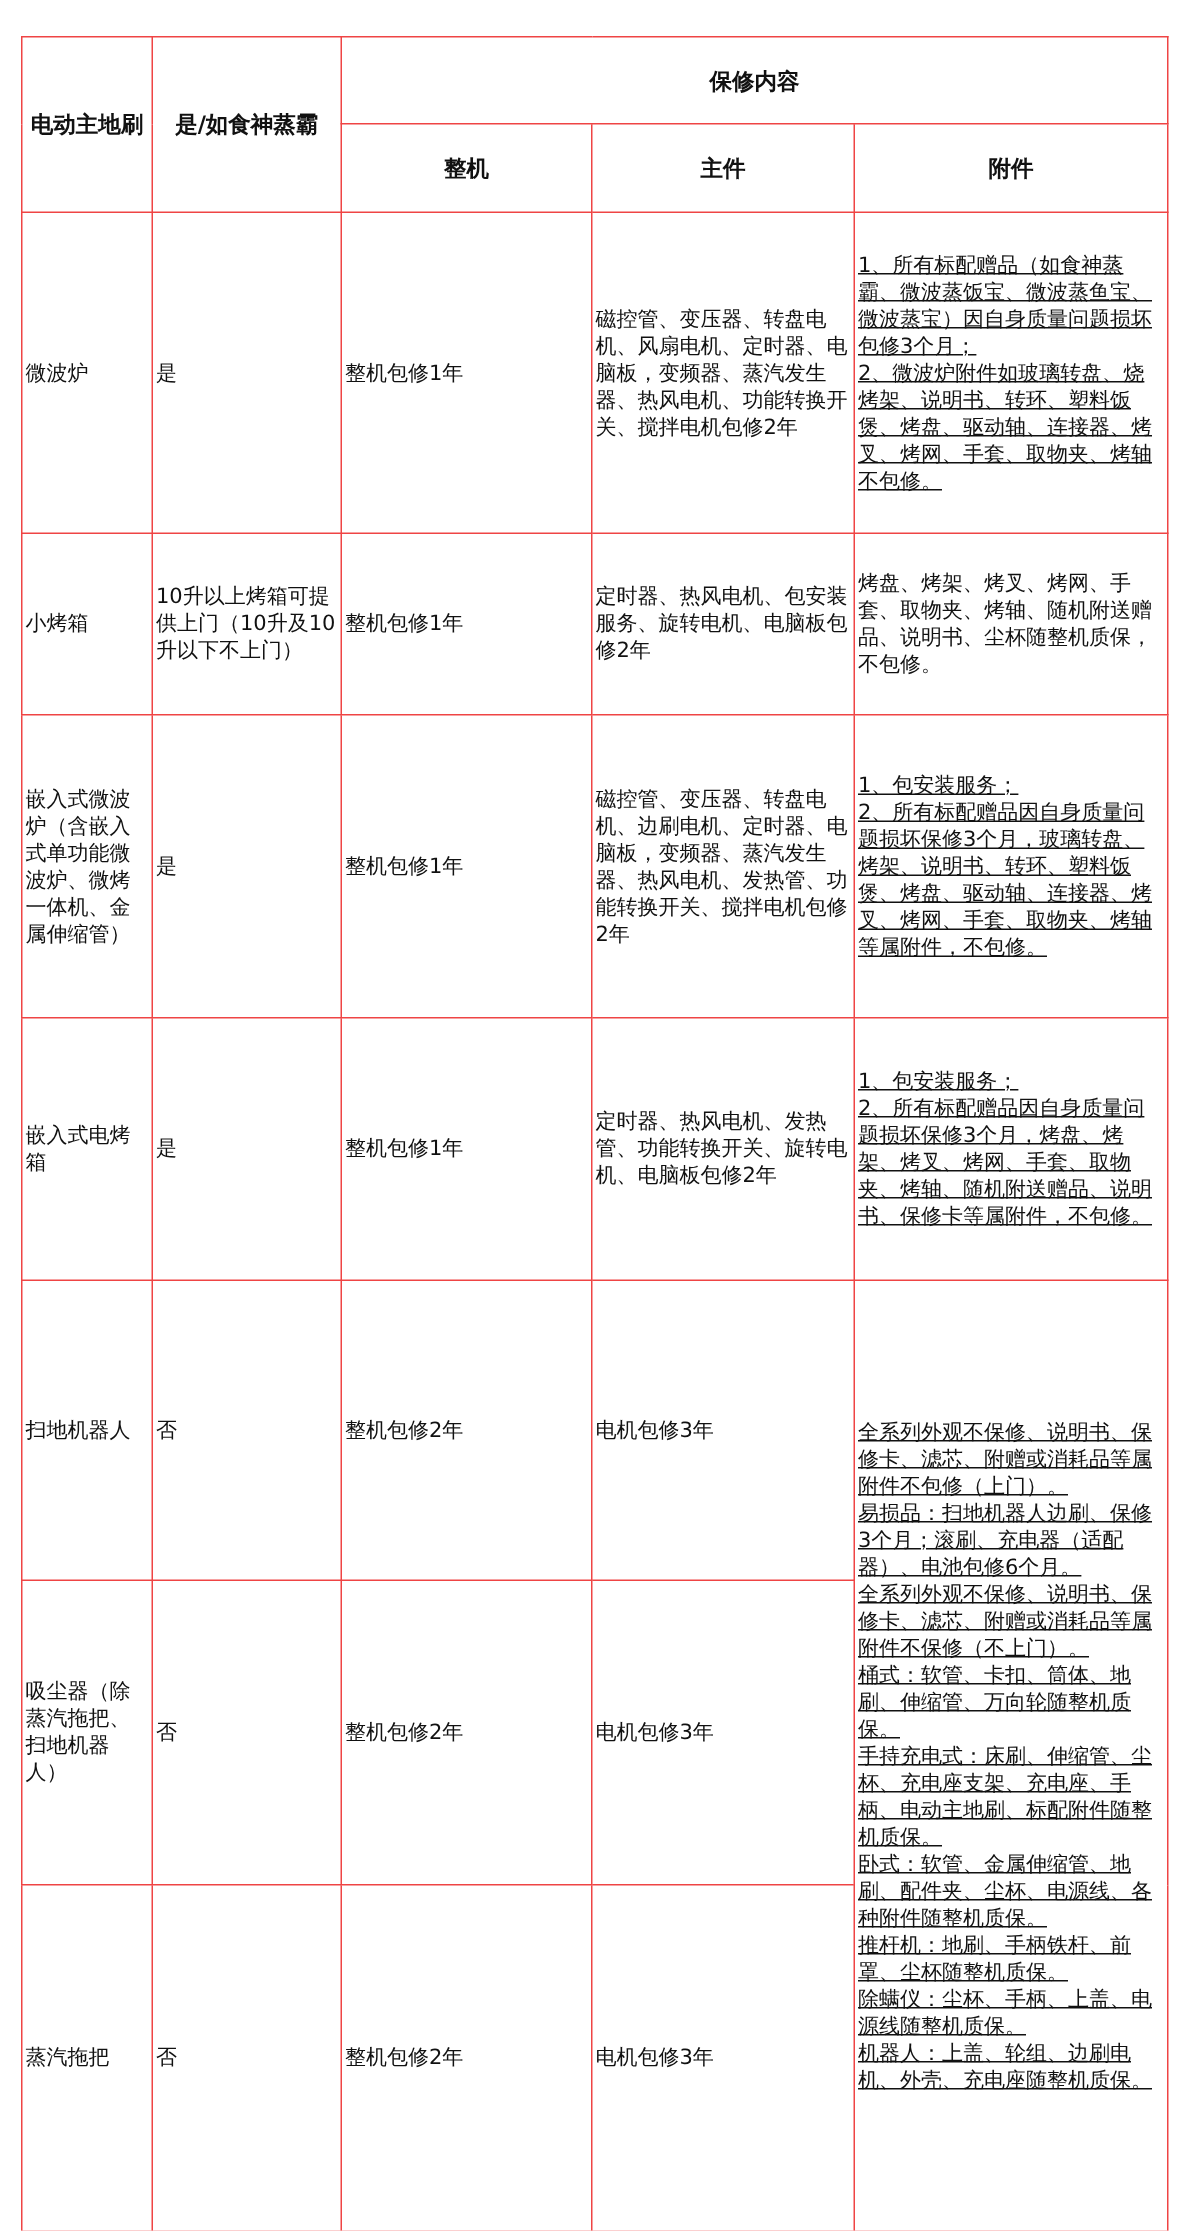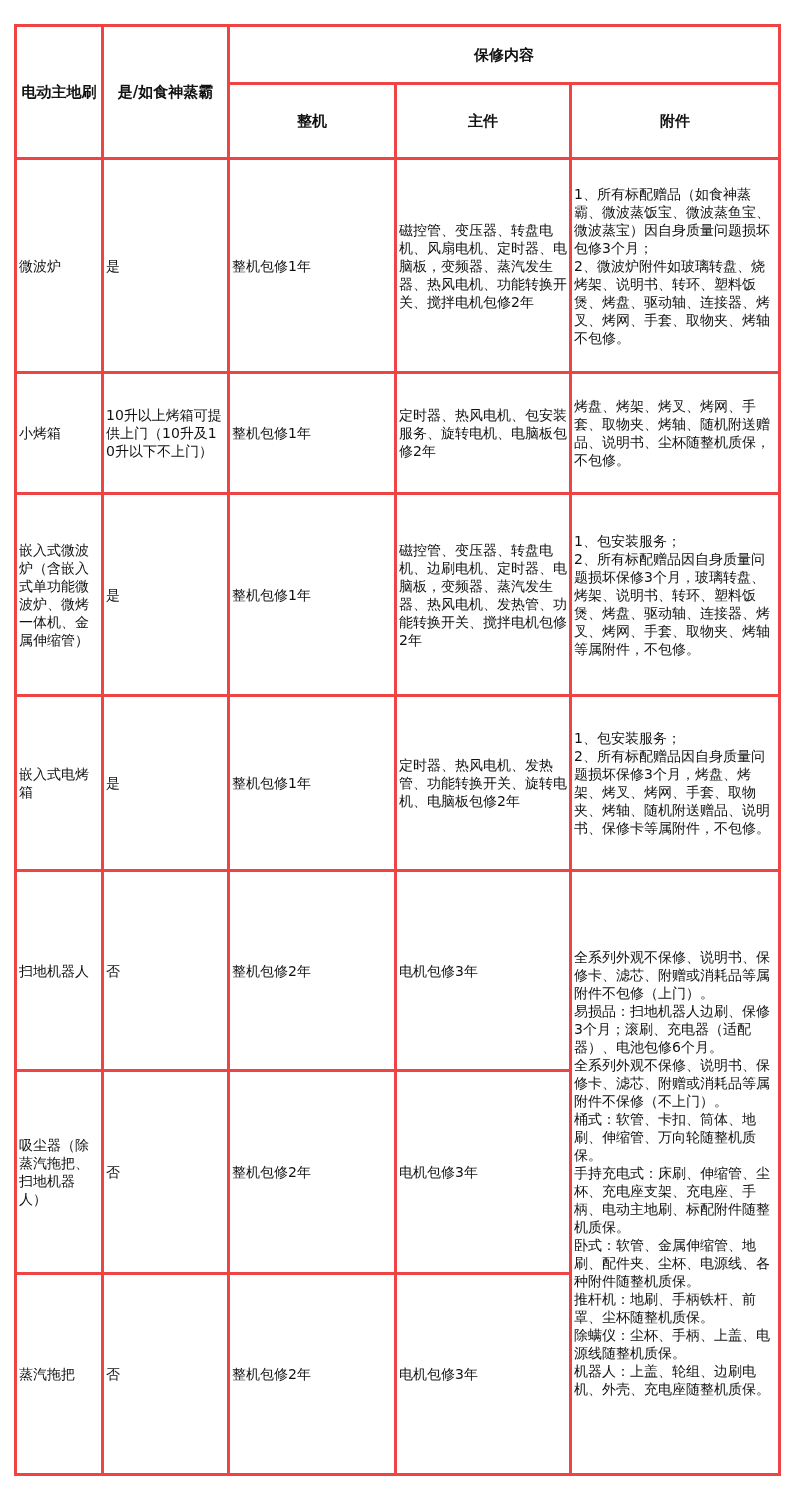--- a/index.html
+++ b/index.html
@@ -3,31 +3,31 @@
   <meta charset="utf-8">
   <style>
     html, body { margin: 0; padding: 0; background: #ffffff; }
     body { width: 790px; height: 1487px; position: relative; overflow: hidden;
            font-family: "DejaVu Sans", "Liberation Sans", sans-serif; color: #111; }
     table.warranty {
       position: absolute; left: 14px; top: 24px;
       width: 764px; border-collapse: collapse; table-layout: fixed;
     }
     table.warranty td, table.warranty th {
-      border: 3px solid #ef4444; padding: 0 2px; vertical-align: middle;
+      border: 1px solid #ef4444; padding: 0 2px; vertical-align: middle;
       font-size: 14px; line-height: 18px; font-weight: normal; word-break: break-all;
     }
     table.warranty th { font-weight: bold; font-size: 15px; }
     td.left { text-align: left; }
-    .pre { white-space: pre-line; }
+    .pre { white-space: pre-line; text-decoration: underline; }
     col.c1 { width: 87px; } col.c2 { width: 126px; } col.c3 { width: 167px; }
     col.c4 { width: 175px; } col.c5 { width: 209px; }
-    tr.h1 { height: 58px; } tr.h2 { height: 75px; }
+    tr.h1 { height: 58px; } tr.h2 { height: 59px; }
     tr.r1 { height: 214px; } tr.r2 { height: 121px; } tr.r3 { height: 202px; }
-    tr.r4 { height: 175px; } tr.r5 { height: 200px; } tr.r6 { height: 203px; } tr.r7 { height: 201px; }
+    tr.r4 { height: 175px; } tr.r5 { height: 200px; } tr.r6 { height: 203px; } tr.r7 { height: 231px; }
   </style>
 </head>
 <body>
 
 <table class="warranty">
   <colgroup>
       <col class="c1">
       <col class="c2">
       <col class="c3">
       <col class="c4">

